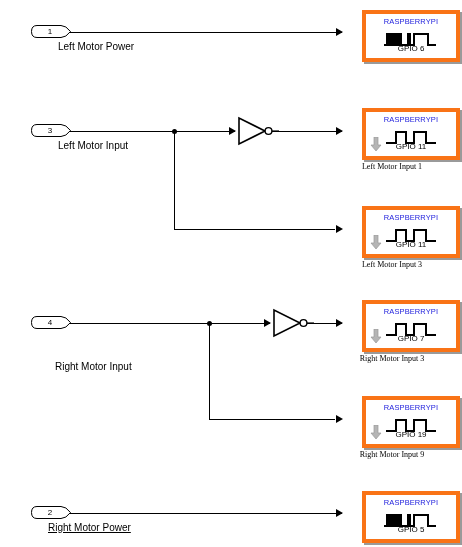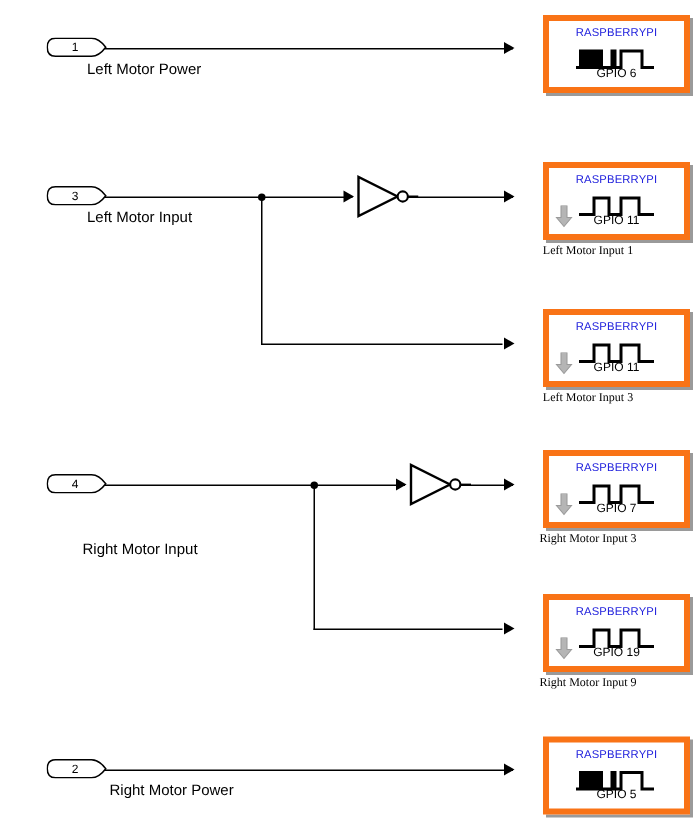--- a/index.html
+++ b/index.html
@@ -278,21 +278,21 @@
     <div class="rpi-gpio">GPIO 19</div>
   </div>
   <div class="block-caption" style="left:343px; top:450px; width:98px;">Right Motor Input 9</div>
 
   <div class="inport" style="left:31px; top:506px;">
     <svg width="42" height="13" viewBox="0 0 42 13">
       <path d="M 6 0.5 L 30 0.5 Q 35 0.5 39.5 6.5 Q 35 12.5 30 12.5 L 6 12.5 Q 0.5 12.5 0.5 6.5 Q 0.5 0.5 6 0.5 Z" fill="#ffffff" stroke="#000000" stroke-width="1"></path>
     </svg>
     <div class="inport-num">2</div>
   </div>
-  <div class="port-label" style="left:25px; top:522px;">Right Motor Power</div>
+  <div class="port-label" style="left:0; top:522px;text-decoration:underline;">Right Motor Power</div>
 
   <div class="wire-h" style="left:70px; top:513px; width:272px;"></div>
   <div class="arrowhead" style="left:336px; top:509px;"></div>
 
   <div class="rpi-block" style="left:343px; top:491px; width:98px; height:52px;">
     <div class="rpi-title">RASPBERRYPI</div>
     <div class="rpi-wave">
       <svg width="54" height="16" viewBox="0 0 54 16">
         <path d="M0 14 L3 14 L3 3 L5 3 L5 14 L7 14 L7 3 L9 3 L9 14 L11 14 L11 3 L13 3 L13 14 L15 14 L15 3 L17 3 L17 14 L24 14 L24 3 L26 3 L26 14 L30 14 L30 3 L44 3 L44 14 L52 14" fill="none" stroke="#000000" stroke-width="2"></path>
       </svg>

